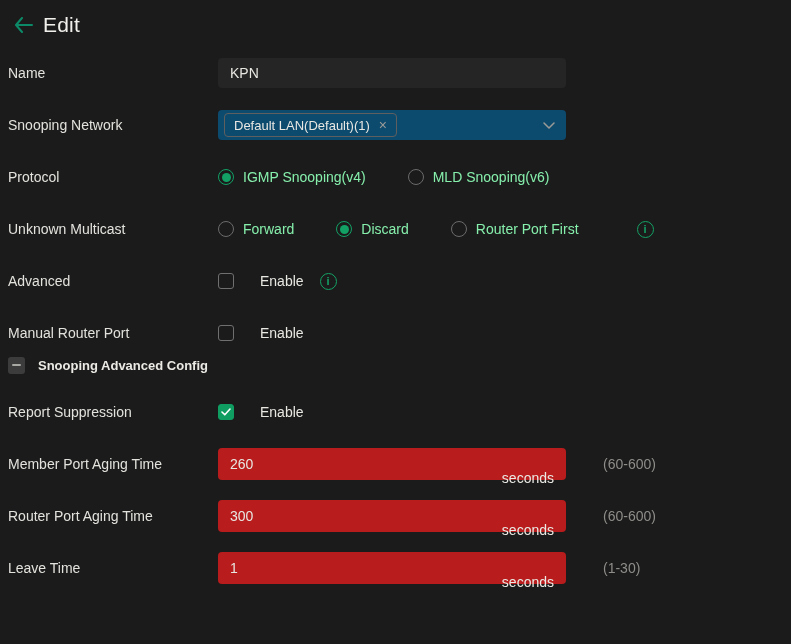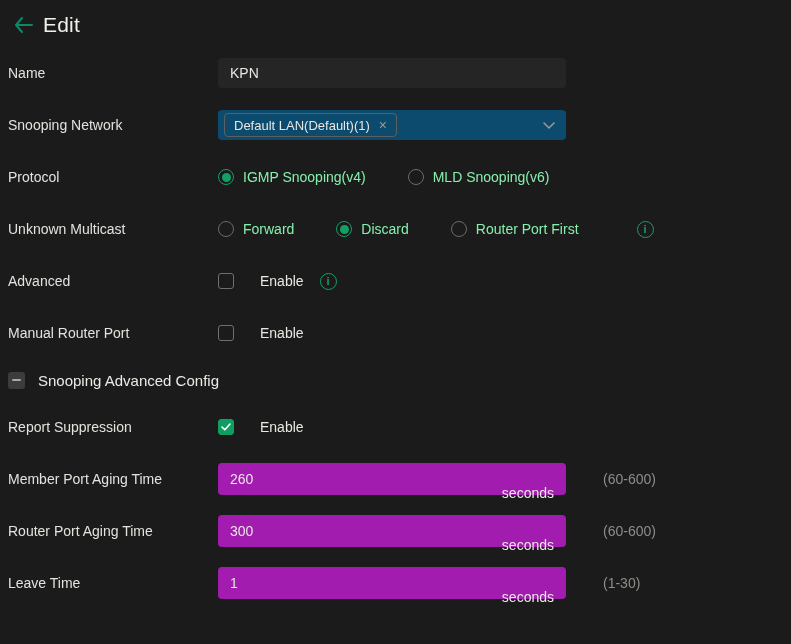--- a/index.html
+++ b/index.html
@@ -13,21 +13,21 @@
   }
   .page { width:791px; height:644px; padding:10px 0 0 8px; }
 
   
   .header { display:flex; align-items:center; gap:10px; padding-left:5px; height:30px; margin-bottom:17px; }
   .back-btn { display:flex; align-items:center; justify-content:center; width:20px; height:20px; cursor:pointer; }
   .page-title { font-size:21px; font-weight:500; margin:0; color:#f1f0ec; letter-spacing:.2px; }
 
   
   .row { display:flex; align-items:center; height:32px; margin-bottom:20px; }
-  .row.tight { margin-bottom:15px; }
+  .row.tight { margin-bottom:0; }
   .label { width:210px; flex-shrink:0; font-size:14px; color:#e3e2dd; }
 
   
   .text-input {
     width:348px; height:30px; background:#252525; border:none; border-radius:4px;
     color:#e8e7e2; font-size:14px; padding:0 12px; outline:none;
     font-family:"Liberation Sans", sans-serif;
   }
 
   
@@ -61,25 +61,25 @@
     width:17px; height:17px; border-radius:50%; border:1.5px solid #14a266; color:#14a266;
     display:inline-flex; align-items:center; justify-content:center;
     font-size:11px; font-weight:700; margin-left:16px; flex-shrink:0; cursor:pointer;
   }
 
   
   .adv-row { display:flex; align-items:center; gap:13px; height:32px; margin-bottom:15px; cursor:pointer; }
   .minus-box { width:17px; height:17px; background:#3c3c3c; border-radius:3px;
                display:flex; align-items:center; justify-content:center; }
   .minus-bar { width:9px; height:2px; background:#a8a8a4; border-radius:1px; }
-  .adv-title { font-size:15px; font-weight:400; color:#eceae5; }
+  .adv-title { font-size:13px; font-weight:700; color:#eceae5; }
 
   
   .input-wrap {
-    width:348px; height:32px; background:#a21caf; border-radius:4px;
+    width:348px; height:32px; background:#b91c1c; border-radius:4px;
     display:flex; align-items:center; padding:0 12px;
   }
   .num-input { flex:1; background:transparent; border:none; outline:none; color:#e8e7e2;
                font-size:14px; padding:0; font-family:"Liberation Sans", sans-serif; }
   .unit { color:#eae9e4; font-size:14px; font-weight:400;margin-top:28px; }
   .hint { margin-left:37px; color:#8e8d89; font-size:14px; }
 </style>
 </head>
 <body>
 

